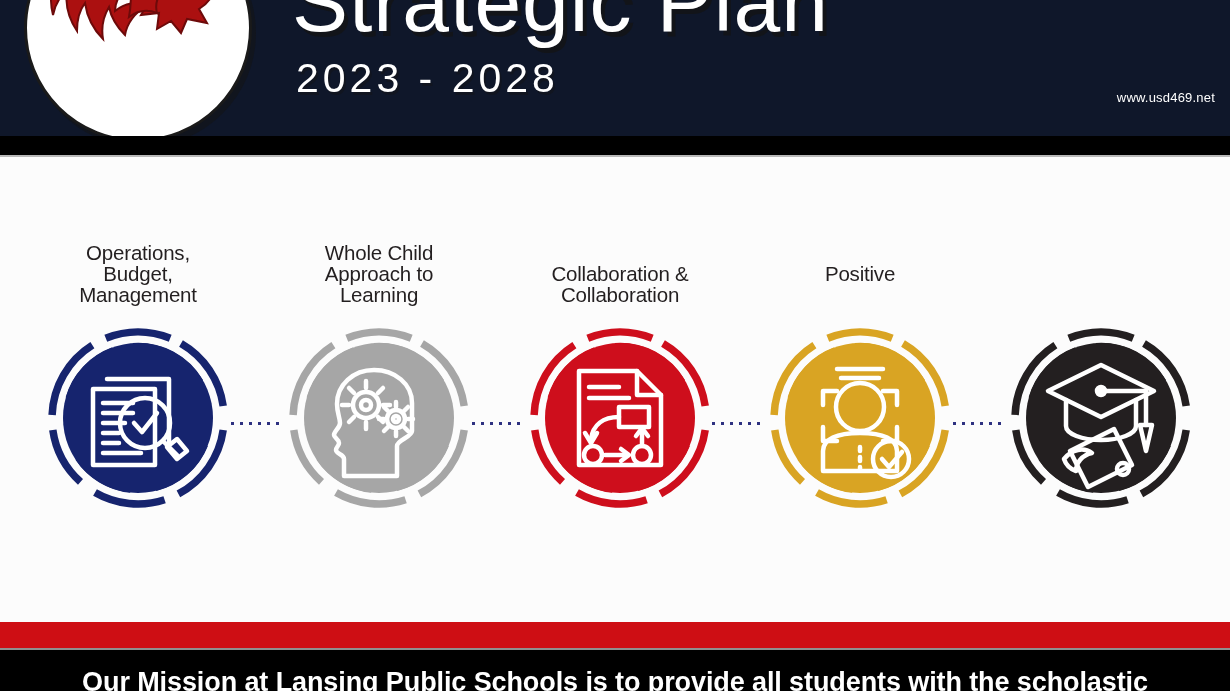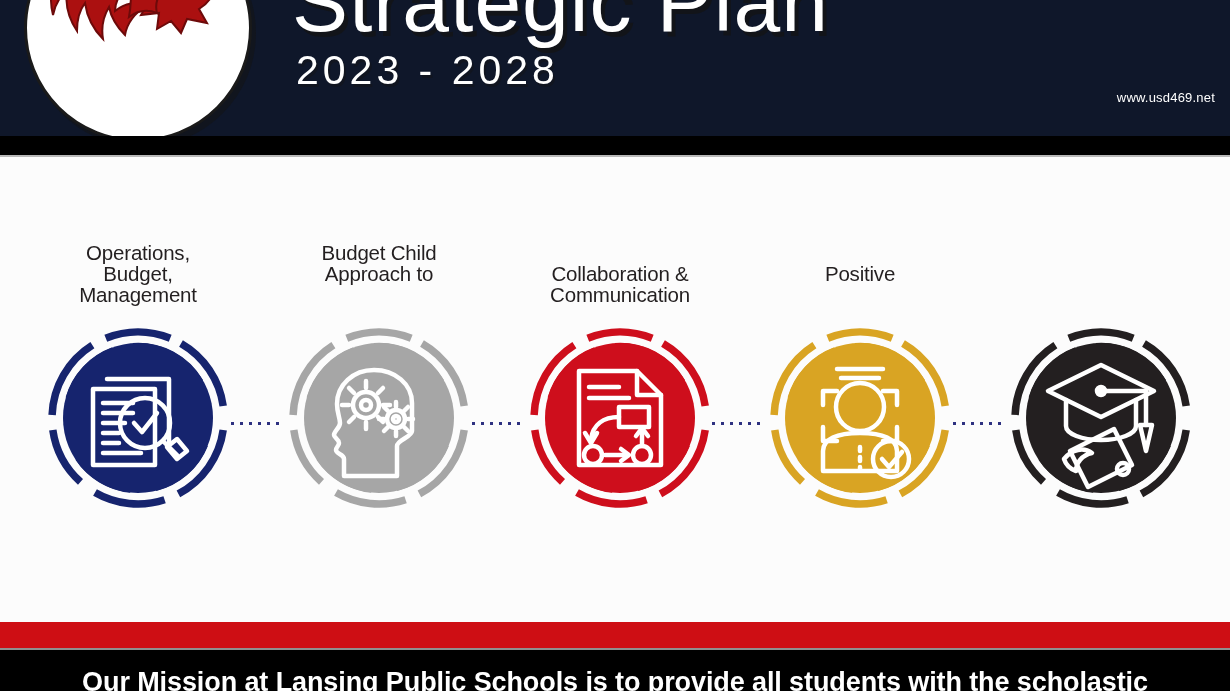--- a/index.html
+++ b/index.html
@@ -33,21 +33,21 @@
   .title-block {
     position:absolute; left:292px; top:-44px;
   }
   .slide-title {
     font-size:84px; line-height:92px; font-weight:400;
     color:#ffffff; letter-spacing:1px;
     text-shadow:4px 5px 0 rgba(20,20,20,0.75);
     white-space:nowrap;
   }
   .slide-years {
-    margin-left:4px;
+    margin-top:8px; margin-left:4px;
     font-size:41px; line-height:44px; font-weight:400;
     color:#ffffff; letter-spacing:4px;
     text-shadow:2px 3px 0 rgba(20,20,20,0.45);
   }
   .website {
     position:absolute; right:15px; top:90px;
     font-size:13px; color:#ffffff; letter-spacing:0.2px;
   }
 
   .header-black-band {
@@ -181,22 +181,23 @@
         <circle cx="82" cy="80" r="25"></circle>
         <path d="M100 98 l14 14"></path>
         <path d="M104 104 l10 -8 10 12 -10 8 z"></path>
         <path d="M71 80 l8 9 15 -19"></path>
       </g>
     </svg>
         </div>
       </div>
       <div class="pillar" style="left: 259px;">
         <div class="pillar-label three-line">
-          <div>Budget Child</div>
+          <div>Whole Child</div>
           <div>Approach to</div>
+          <div>Learning</div>
         </div>
         <div class="circle-holder">
           <svg class="ring-svg" viewBox="0 0 190 190">
             <path d="M 180.2 107.0 A 86 86 0 0 1 135.4 170.9" fill="none" stroke="#a6a6a6" stroke-width="7.5" stroke-linecap="butt"></path>
             <path d="M 121.6 176.8 A 86 86 0 0 1 52.0 169.5" fill="none" stroke="#a6a6a6" stroke-width="7.5" stroke-linecap="butt"></path>
             <path d="M 37.5 158.9 A 86 86 0 0 1 9.8 107.0" fill="none" stroke="#a6a6a6" stroke-width="7.5" stroke-linecap="butt"></path>
             <path d="M 9.1 92.0 A 86 86 0 0 1 49.4 22.1" fill="none" stroke="#a6a6a6" stroke-width="7.5" stroke-linecap="butt"></path>
             <path d="M 62.8 15.3 A 86 86 0 0 1 127.2 15.3" fill="none" stroke="#a6a6a6" stroke-width="7.5" stroke-linecap="butt"></path>
             <path d="M 138.0 20.5 A 86 86 0 0 1 180.2 83.0" fill="none" stroke="#a6a6a6" stroke-width="7.5" stroke-linecap="butt"></path>
             <path d="M 162.7 122.3 A 73 73 0 0 1 112.7 165.8" fill="none" stroke="#a6a6a6" stroke-width="4.5" stroke-linecap="butt"></path>
@@ -214,21 +215,21 @@
         <circle cx="92" cy="76" r="9"></circle>
         <circle cx="92" cy="76" r="3"></circle>
         <path d="M92 64 v-5 M92 88 v5 M80 76 h-5 M104 76 h5 M84 68 l-4 -4 M100 84 l4 4 M100 68 l4 -4 M84 84 l-4 4"></path>
       </g>
     </svg>
         </div>
       </div>
       <div class="pillar" style="left: 500px;">
         <div class="pillar-label two-line">
           <div>Collaboration &amp;</div>
-          <div>Communication</div>
+          <div>Collaboration</div>
         </div>
         <div class="circle-holder">
           <svg class="ring-svg" viewBox="0 0 190 190">
             <path d="M 180.2 107.0 A 86 86 0 0 1 135.4 170.9" fill="none" stroke="#ce0e1c" stroke-width="7.5" stroke-linecap="butt"></path>
             <path d="M 121.6 176.8 A 86 86 0 0 1 52.0 169.5" fill="none" stroke="#ce0e1c" stroke-width="7.5" stroke-linecap="butt"></path>
             <path d="M 37.5 158.9 A 86 86 0 0 1 9.8 107.0" fill="none" stroke="#ce0e1c" stroke-width="7.5" stroke-linecap="butt"></path>
             <path d="M 9.1 92.0 A 86 86 0 0 1 49.4 22.1" fill="none" stroke="#ce0e1c" stroke-width="7.5" stroke-linecap="butt"></path>
             <path d="M 62.8 15.3 A 86 86 0 0 1 127.2 15.3" fill="none" stroke="#ce0e1c" stroke-width="7.5" stroke-linecap="butt"></path>
             <path d="M 138.0 20.5 A 86 86 0 0 1 180.2 83.0" fill="none" stroke="#ce0e1c" stroke-width="7.5" stroke-linecap="butt"></path>
             <path d="M 162.7 122.3 A 73 73 0 0 1 112.7 165.8" fill="none" stroke="#ce0e1c" stroke-width="4.5" stroke-linecap="butt"></path>

